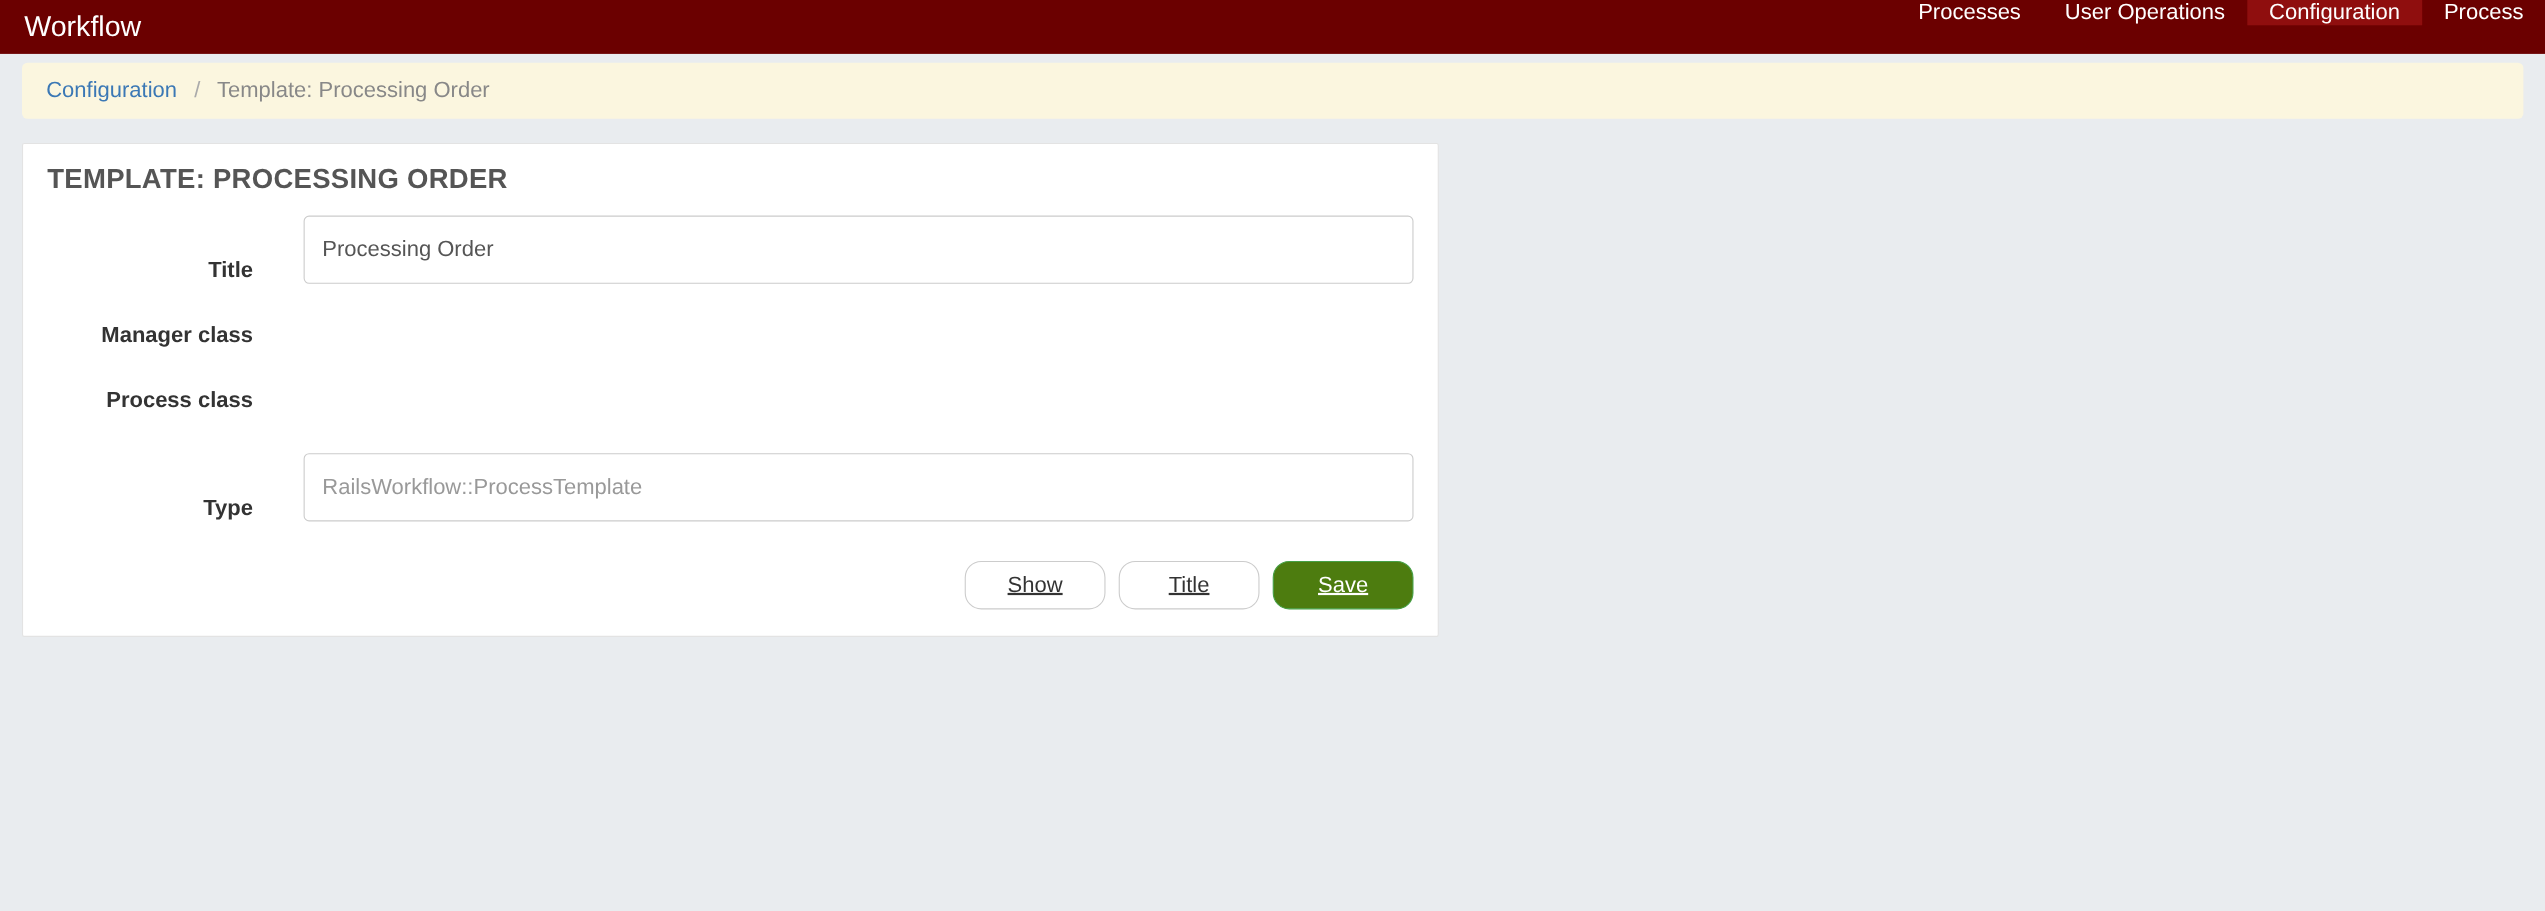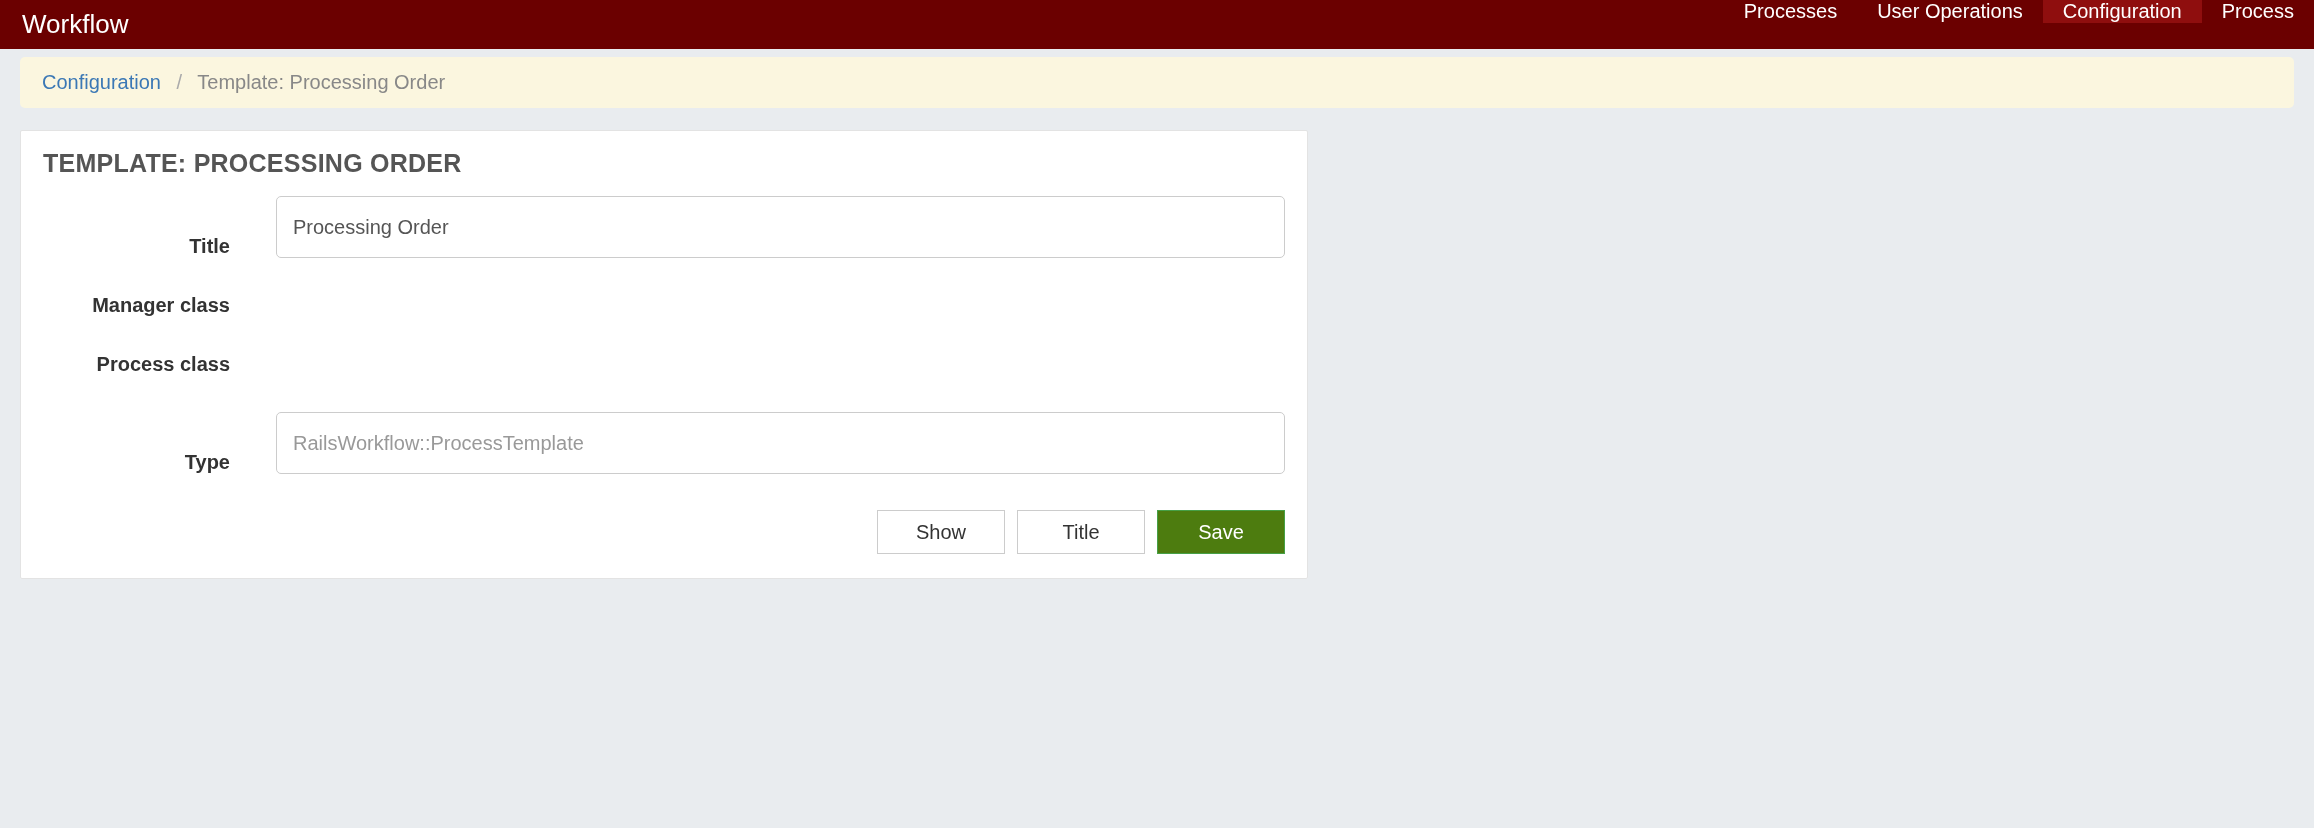--- a/index.html
+++ b/index.html
@@ -103,26 +103,27 @@
     .button-row {
       display: flex;
       justify-content: flex-end;
       gap: 12px;
       margin-top: 6px;
     }
     .btn {
       height: 44px;
       padding: 0 28px;
       font-size: 20px;
-      border-radius: 0;
+      border-radius: 15px;
       cursor: pointer;
       border: 1px solid #ccc;
       background: #fff;
       color: #333;
       min-width: 128px;
+      text-decoration: underline;
     }
     .btn.primary {
       background: #4d7c0f;
       border-color: #46a046;
       color: #fff;
     }
   </style>
 </head>
 <body>
 

